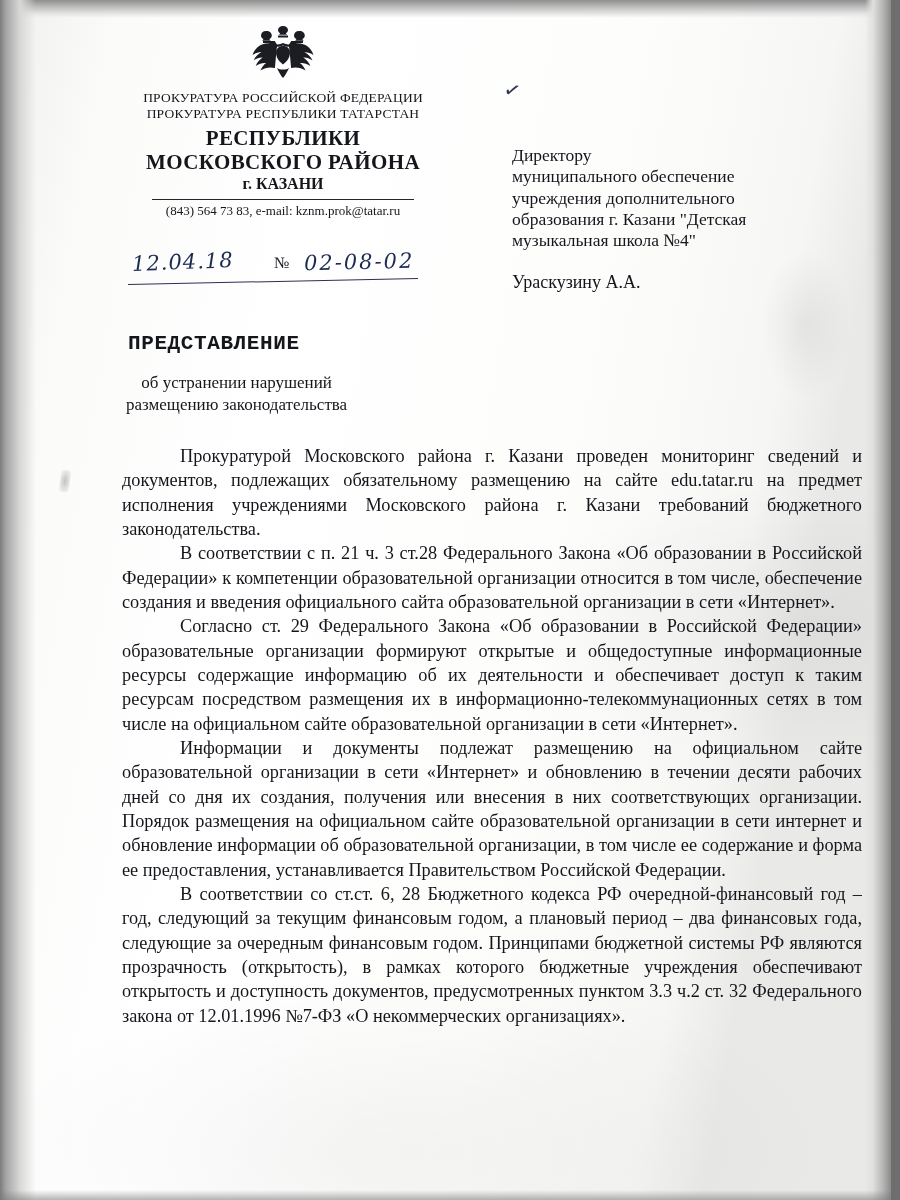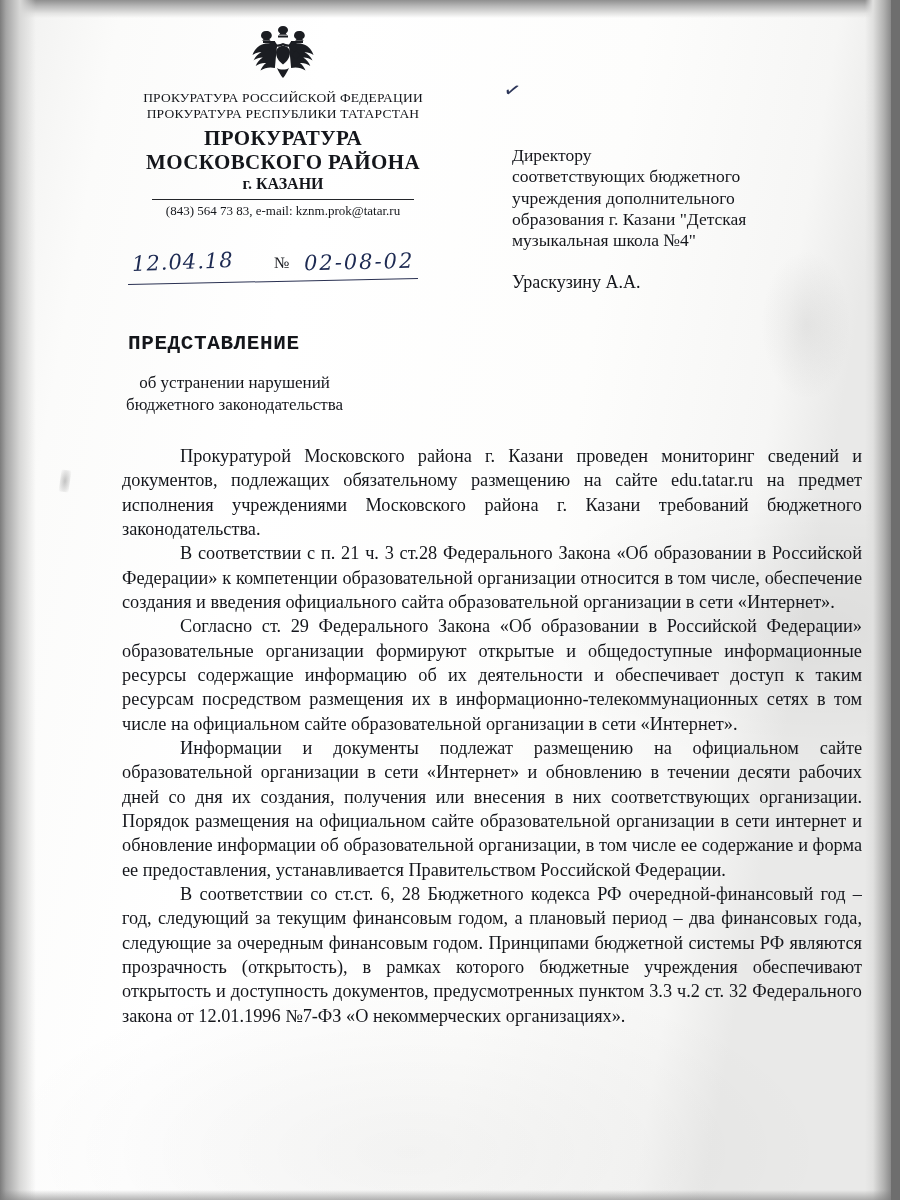--- a/index.html
+++ b/index.html
@@ -249,48 +249,48 @@
 
             <path d="M38 44 c2 4 3.6 7.4 6 10 c2.4 -2.6 4 -6 6 -10 c-1.6 1 -3.4 1.6 -6 1.6 c-2.6 0 -4.4 -0.6 -6 -1.6 z"></path>
 
             <path d="M31 28 l2 -7 l2 7 z"></path>
             <circle cx="57" cy="31" r="3.2"></circle>
           </g>
         </svg>
       </div>
       <div class="lh-line1">ПРОКУРАТУРА РОССИЙСКОЙ ФЕДЕРАЦИИ</div>
       <div class="lh-line2">ПРОКУРАТУРА РЕСПУБЛИКИ ТАТАРСТАН</div>
-      <div class="lh-big1">ПРОКУРАТУРА</div>
+      <div class="lh-big1">РЕСПУБЛИКИ</div>
       <div class="lh-big2">МОСКОВСКОГО РАЙОНА</div>
       <div class="lh-city">г. КАЗАНИ</div>
       <div class="lh-rule"></div>
       <div class="lh-contact">(843) 564 73 83, e-mail: kznm.prok@tatar.ru</div>
     </div>
 
     <div class="stamp-line">
       <span class="hand stamp-date">12.04.18</span>
       <span class="stamp-hash">№</span>
       <span class="hand num stamp-num">02-08-02</span>
       <span class="stamp-underline"></span>
     </div>
 
     <div class="tick">✓</div>
     <div class="addressee">
       <div>Директору</div>
-      <div>соответствующих бюджетного</div>
+      <div>муниципального обеспечение</div>
       <div>учреждения дополнительного</div>
       <div>образования г. Казани "Детская</div>
       <div>музыкальная школа №4"</div>
       <div class="who">Ураскузину А.А.</div>
     </div>
 
     <div class="doc-title">ПРЕДСТАВЛЕНИЕ</div>
     <div class="subtitle">
       <div>об устранении нарушений</div>
-      <div>бюджетного законодательства</div>
+      <div>размещению законодательства</div>
     </div>
 
     <div class="body">
       <p>Прокуратурой Московского района г. Казани проведен мониторинг сведений и документов, подлежащих обязательному размещению на сайте edu.tatar.ru на предмет исполнения учреждениями Московского района г. Казани требований бюджетного законодательства.</p>
       <p>В соответствии с п. 21 ч. 3 ст.28 Федерального Закона «Об образовании в Российской Федерации» к компетенции образовательной организации относится  в том числе, обеспечение создания и введения официального сайта образовательной организации в сети «Интернет».</p>
       <p>Согласно ст. 29 Федерального Закона «Об образовании в Российской Федерации» образовательные организации формируют открытые и общедоступные информационные ресурсы содержащие информацию об их деятельности и обеспечивает доступ к таким ресурсам посредством размещения их в информационно-телекоммунационных сетях в том числе на официальном сайте образовательной организации в сети «Интернет».</p>
       <p>Информации и документы подлежат размещению на официальном сайте образовательной организации в сети «Интернет» и обновлению в течении десяти рабочих дней со дня их создания, получения или внесения в них соответствующих организации. Порядок размещения на официальном сайте образовательной организации в сети интернет и обновление информации об образовательной организации, в том числе ее содержание и форма ее предоставления, устанавливается Правительством Российской Федерации.</p>
       <p>В соответствии со ст.ст. 6, 28 Бюджетного кодекса РФ очередной-финансовый год – год, следующий за текущим финансовым годом, а плановый период – два финансовых года, следующие за очередным финансовым годом. Принципами бюджетной системы РФ являются прозрачность (открытость), в рамках которого бюджетные учреждения обеспечивают открытость и доступность документов, предусмотренных пунктом 3.3 ч.2 ст. 32 Федерального закона от 12.01.1996 №7-ФЗ «О некоммерческих организациях».</p>
     </div>
 

